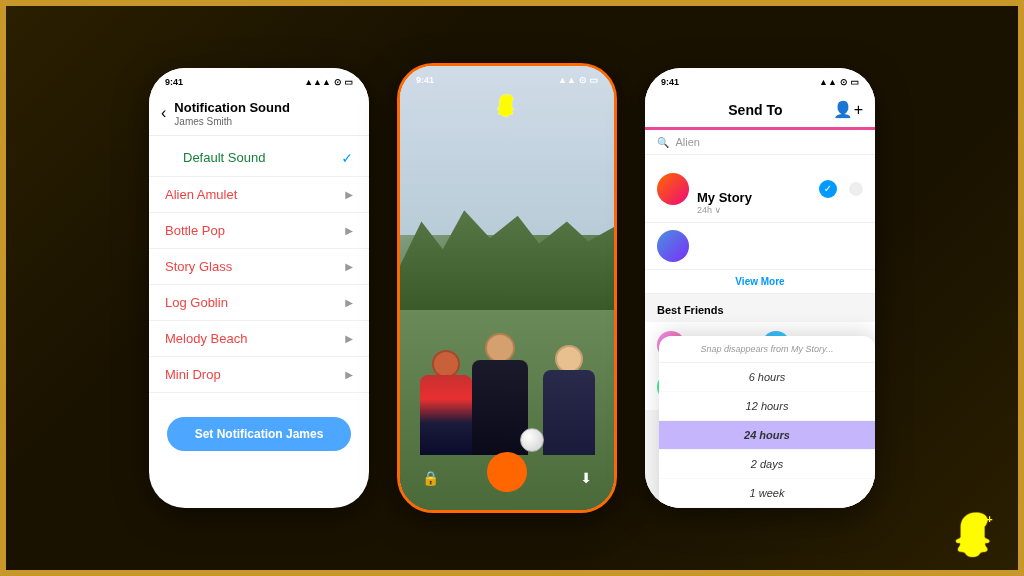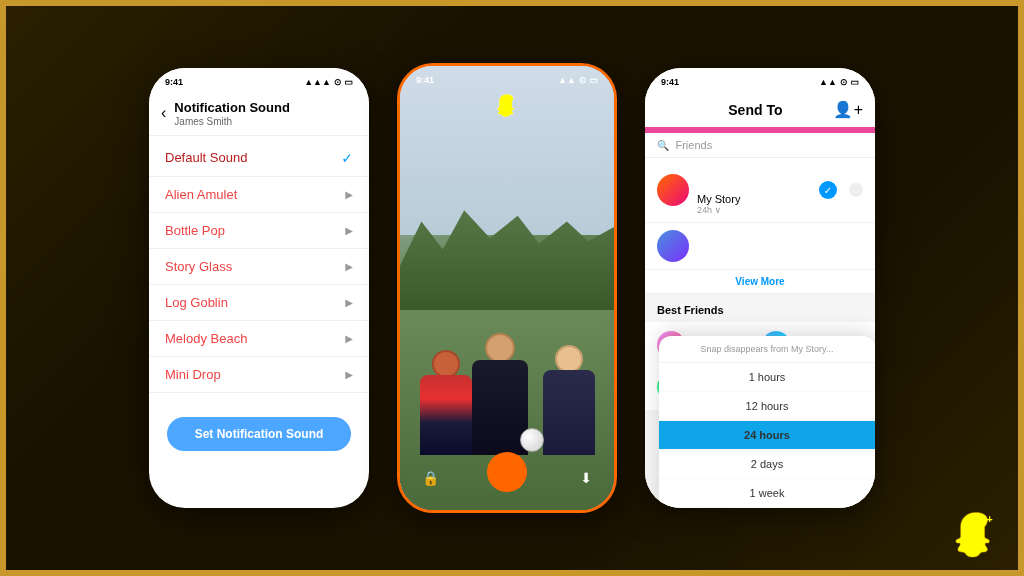--- a/index.html
+++ b/index.html
@@ -154,21 +154,22 @@
       padding: 10px 16px;
       border-bottom: 1px solid #f0f0f0;
     }
 
     .sound-item-label {
       font-size: 13px;
       color: #ef4444;
     }
 
     .sound-item-label.selected {
-      color: #b91c1c;
+      color: #15803d;
+      margin-left: 18px;
     }
 
     .sound-check {
       color: #0099ff;
       font-size: 14px;
     }
 
     .sound-play {
       color: #999;
       font-size: 10px;
@@ -252,21 +253,21 @@
       height: 100%;
       overflow: hidden;
     }
 
     .send-to-header {
       background: #fff;
       padding: 8px 12px;
       display: flex;
       align-items: center;
       justify-content: space-between;
-      border-bottom: 6px solid #ec4899;
+      border-bottom: 3px solid #ec4899;
     }
 
     .send-to-title {
       font-size: 14px;
       font-weight: 700;
     }
 
     .add-friend-btn {
       font-size: 16px;
       color: #000;
@@ -326,22 +327,22 @@
       height: 32px;
       border-radius: 50%;
       flex-shrink: 0;
     }
 
     .story-info {
       flex: 1;
     }
 
     .story-name {
-      font-size: 11px;
-      font-weight: 400;
+      font-size: 13px;
+      font-weight: 700;
       color: #000;
       margin-top: 28px;
     }
 
     .story-sub {
       font-size: 9px;
       color: #999;
     }
 
     .story-check {
@@ -416,40 +417,41 @@
     
     .dropdown-overlay {
       position: absolute;
       bottom: 0;
       left: 14px;
       right: 0;
       background: #fff;
       border-radius: 12px 12px 0 0;
       box-shadow: 0 -4px 20px rgba(0,0,0,0.15);
       z-index: 20;
+      font-style: italic;
     }
 
     .dropdown-title {
       text-align: center;
       padding: 8px;
       font-size: 9px;
       color: #999;
       border-bottom: 1px solid #f0f0f0;
     }
 
     .dropdown-item {
       padding: 8px 16px;
       font-size: 11px;
       color: #333;
       text-align: center;
       border-bottom: 1px solid #f8f8f8;
     }
 
     .dropdown-item.selected {
-      background: #0ea5e9;
+      background: #c4b5fd;
       font-weight: 600;
     }
   </style>
 </head>
 <body>
 
 <div class="bg-gradient"></div>
 
 <div class="phones-container">
 
@@ -497,21 +499,21 @@
       <div class="sound-item">
         <span class="sound-item-label">Melody Beach</span>
         <span class="sound-play">▶</span>
       </div>
       <div class="sound-item">
         <span class="sound-item-label">Mini Drop</span>
         <span class="sound-play">▶</span>
       </div>
     </div>
 
-    <button class="set-sound-btn">Set Notification Sound</button>
+    <button class="set-sound-btn">Set Notification James</button>
   </div>
 
   <div class="phone phone-middle">
 
     <div class="camera-view">
 
       <div class="status-bar status-bar-middle">
         <span>9:41</span>
         <div class="status-icons">
           <span style="color:#fff">▲▲</span>
@@ -574,21 +576,21 @@
     <div class="send-to-screen">
 
       <div class="send-to-header">
         <div style="width:20px;"></div>
         <span class="send-to-title">Send To</span>
         <span class="add-friend-btn">👤+</span>
       </div>
 
       <div class="search-bar-right">
         <span class="search-icon-right">🔍</span>
-        <span class="search-input-right">Friends</span>
+        <span class="search-input-right">Alien</span>
       </div>
 
 
       <div class="story-item">
         <div class="story-avatar" style="background:linear-gradient(135deg,#ff6a00,#ee0979);"></div>
         <div class="story-info">
           <div class="story-name">My Story</div>
           <div class="story-sub">24h ∨</div>
         </div>
         <div class="story-check">✓</div>
@@ -631,21 +633,21 @@
           <div class="friend-avatar" style="background:linear-gradient(135deg,#fa709a,#fee140);"></div>
           <div class="friend-info">
             <div class="friend-name">Ceci M</div>
             <div class="friend-streak">💛🔥●●</div>
           </div>
         </div>
       </div>
 
       <div class="dropdown-overlay">
         <div class="dropdown-title">Snap disappears from My Story...</div>
-        <div class="dropdown-item">1 hours</div>
+        <div class="dropdown-item">6 hours</div>
         <div class="dropdown-item">12 hours</div>
         <div class="dropdown-item selected">24 hours</div>
         <div class="dropdown-item">2 days</div>
         <div class="dropdown-item">1 week</div>
       </div>
     </div>
   </div>
 
 </div>
 

